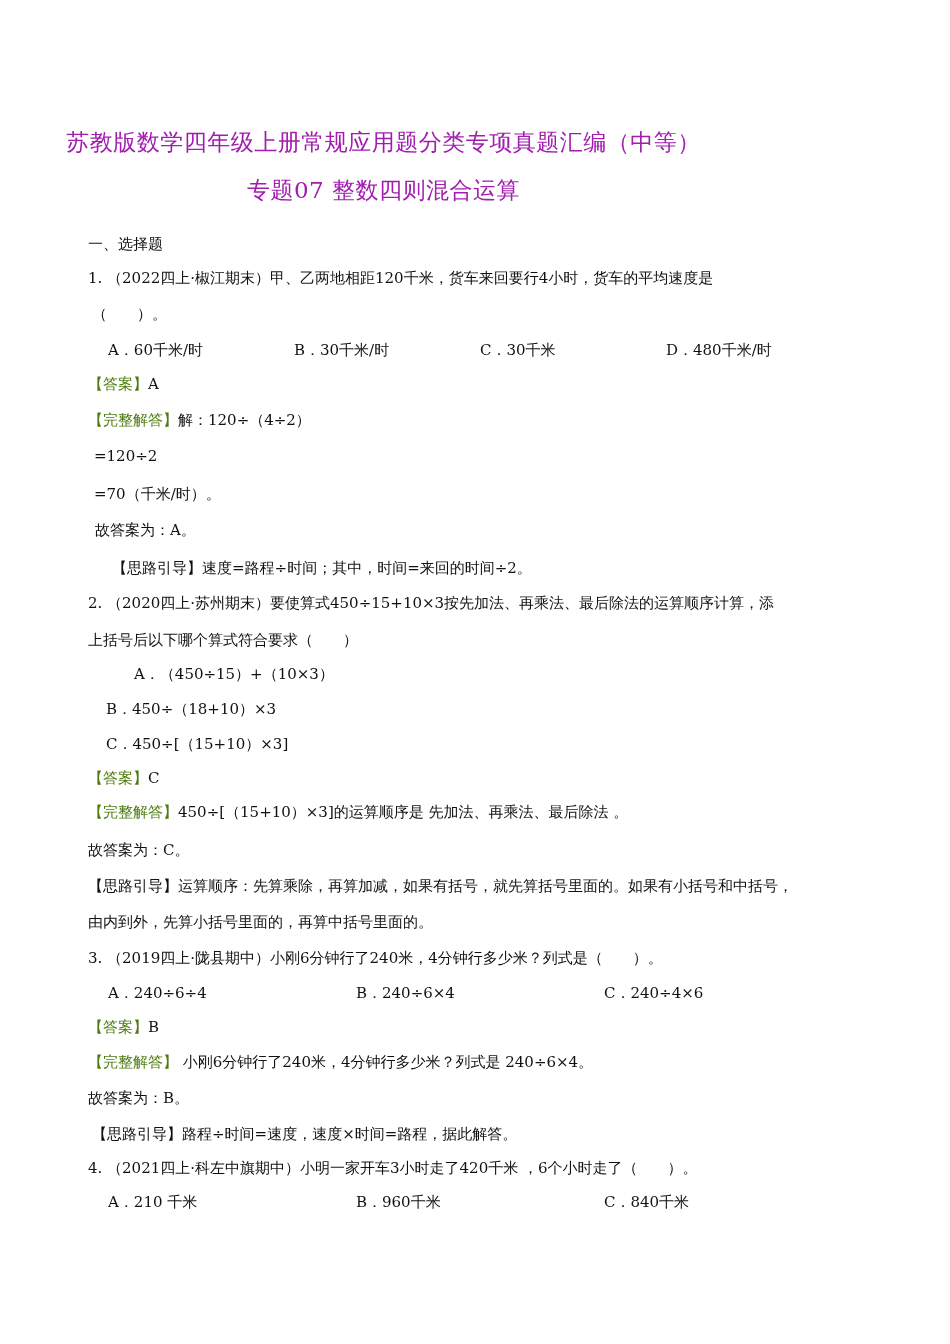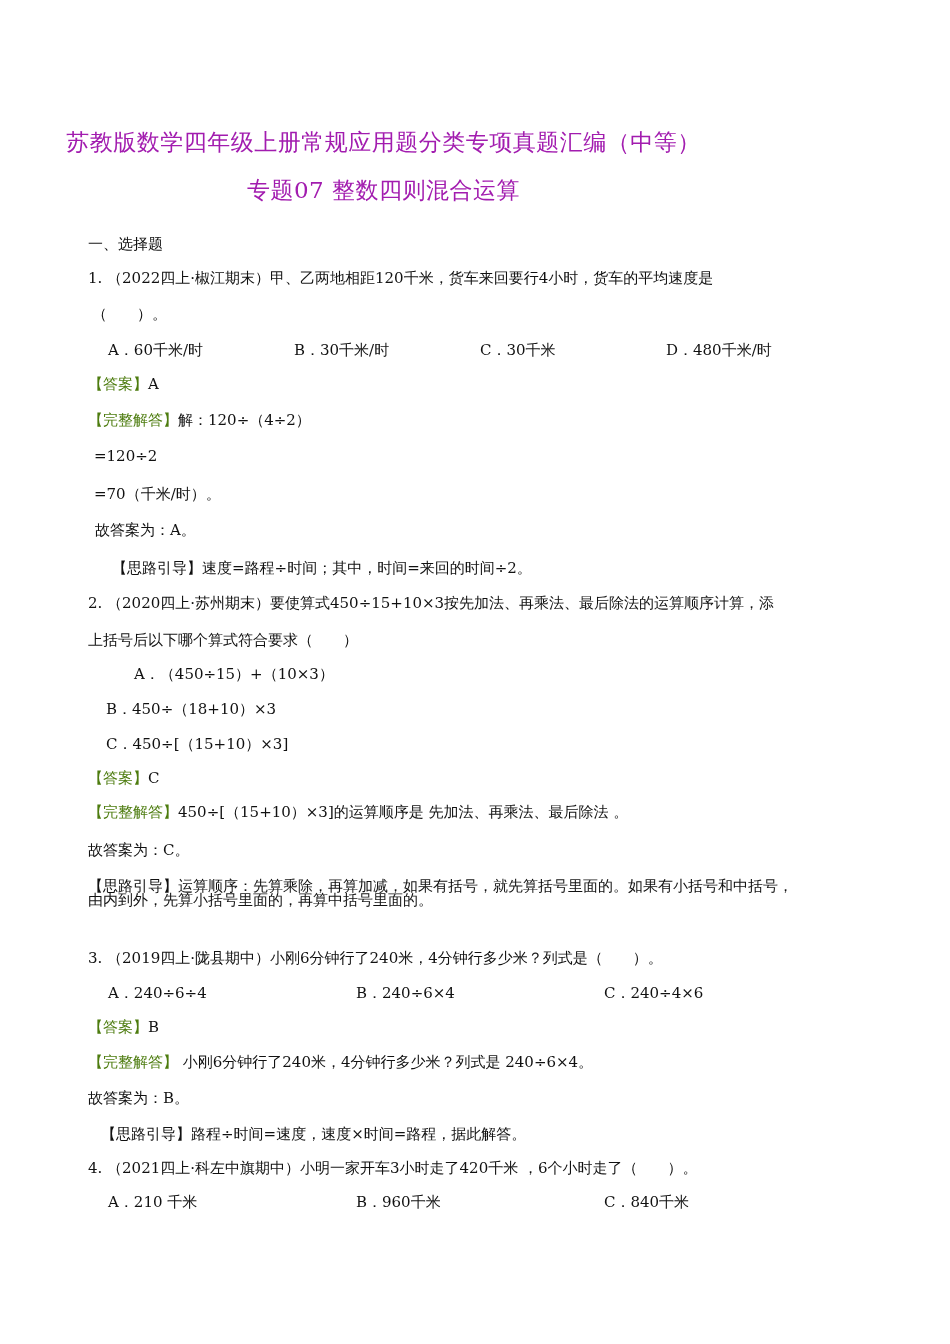--- a/index.html
+++ b/index.html
@@ -54,36 +54,36 @@
     <div class="line" style="left:88px; top:768px;">
       <span class="blue">【答案】</span><span>C</span>
     </div>
     <div class="line" style="left:88px; top:802px;">
       <span class="blue">【完整解答】</span><span>450÷[（15+10）×3]的运算顺序是 先加法、再乘法、最后除法 。</span>
     </div>
     <div class="line" style="left:88px; top:840px;">故答案为：C。</div>
     <div class="line" style="left:88px; top:876px;">
       <span>【思路引导】</span><span>运算顺序：先算乘除，再算加减，如果有括号，就先算括号里面的。如果有小括号和中括号，</span>
     </div>
-    <div class="line" style="left:88px; top:890px;">由内到外，先算小括号里面的，再算中括号里面的。</div>
+    <div class="line" style="left:88px; top:912px;">由内到外，先算小括号里面的，再算中括号里面的。</div>
   </div>
 
   <div>
     <div class="line" style="left:88px; top:948px;">3. （2019四上·陇县期中）小刚6分钟行了240米，4分钟行多少米？列式是（　　）。</div>
     <div class="opt" style="left:108px; top:983px;">A．240÷6÷4</div>
     <div class="opt" style="left:356px; top:983px;">B．240÷6×4</div>
     <div class="opt" style="left:604px; top:983px;">C．240÷4×6</div>
     <div class="line" style="left:88px; top:1017px;">
       <span class="blue">【答案】</span><span>B</span>
     </div>
     <div class="line" style="left:88px; top:1052px;">
       <span class="blue">【完整解答】</span><span> 小刚6分钟行了240米，4分钟行多少米？列式是 240÷6×4。</span>
     </div>
     <div class="line" style="left:88px; top:1088px;">故答案为：B。</div>
-    <div class="line" style="left:101px; top:1124px;">
+    <div class="line" style="left:92px; top:1124px;">
       <span>【思路引导】</span><span>路程÷时间=速度，速度×时间=路程，据此解答。</span>
     </div>
   </div>
 
   <div>
     <div class="line" style="left:88px; top:1158px;">4. （2021四上·科左中旗期中）小明一家开车3小时走了420千米 ，6个小时走了（　　）。</div>
     <div class="opt" style="left:108px; top:1192px;">A．210 千米</div>
     <div class="opt" style="left:356px; top:1192px;">B．960千米</div>
     <div class="opt" style="left:604px; top:1192px;">C．840千米</div>
   </div>

